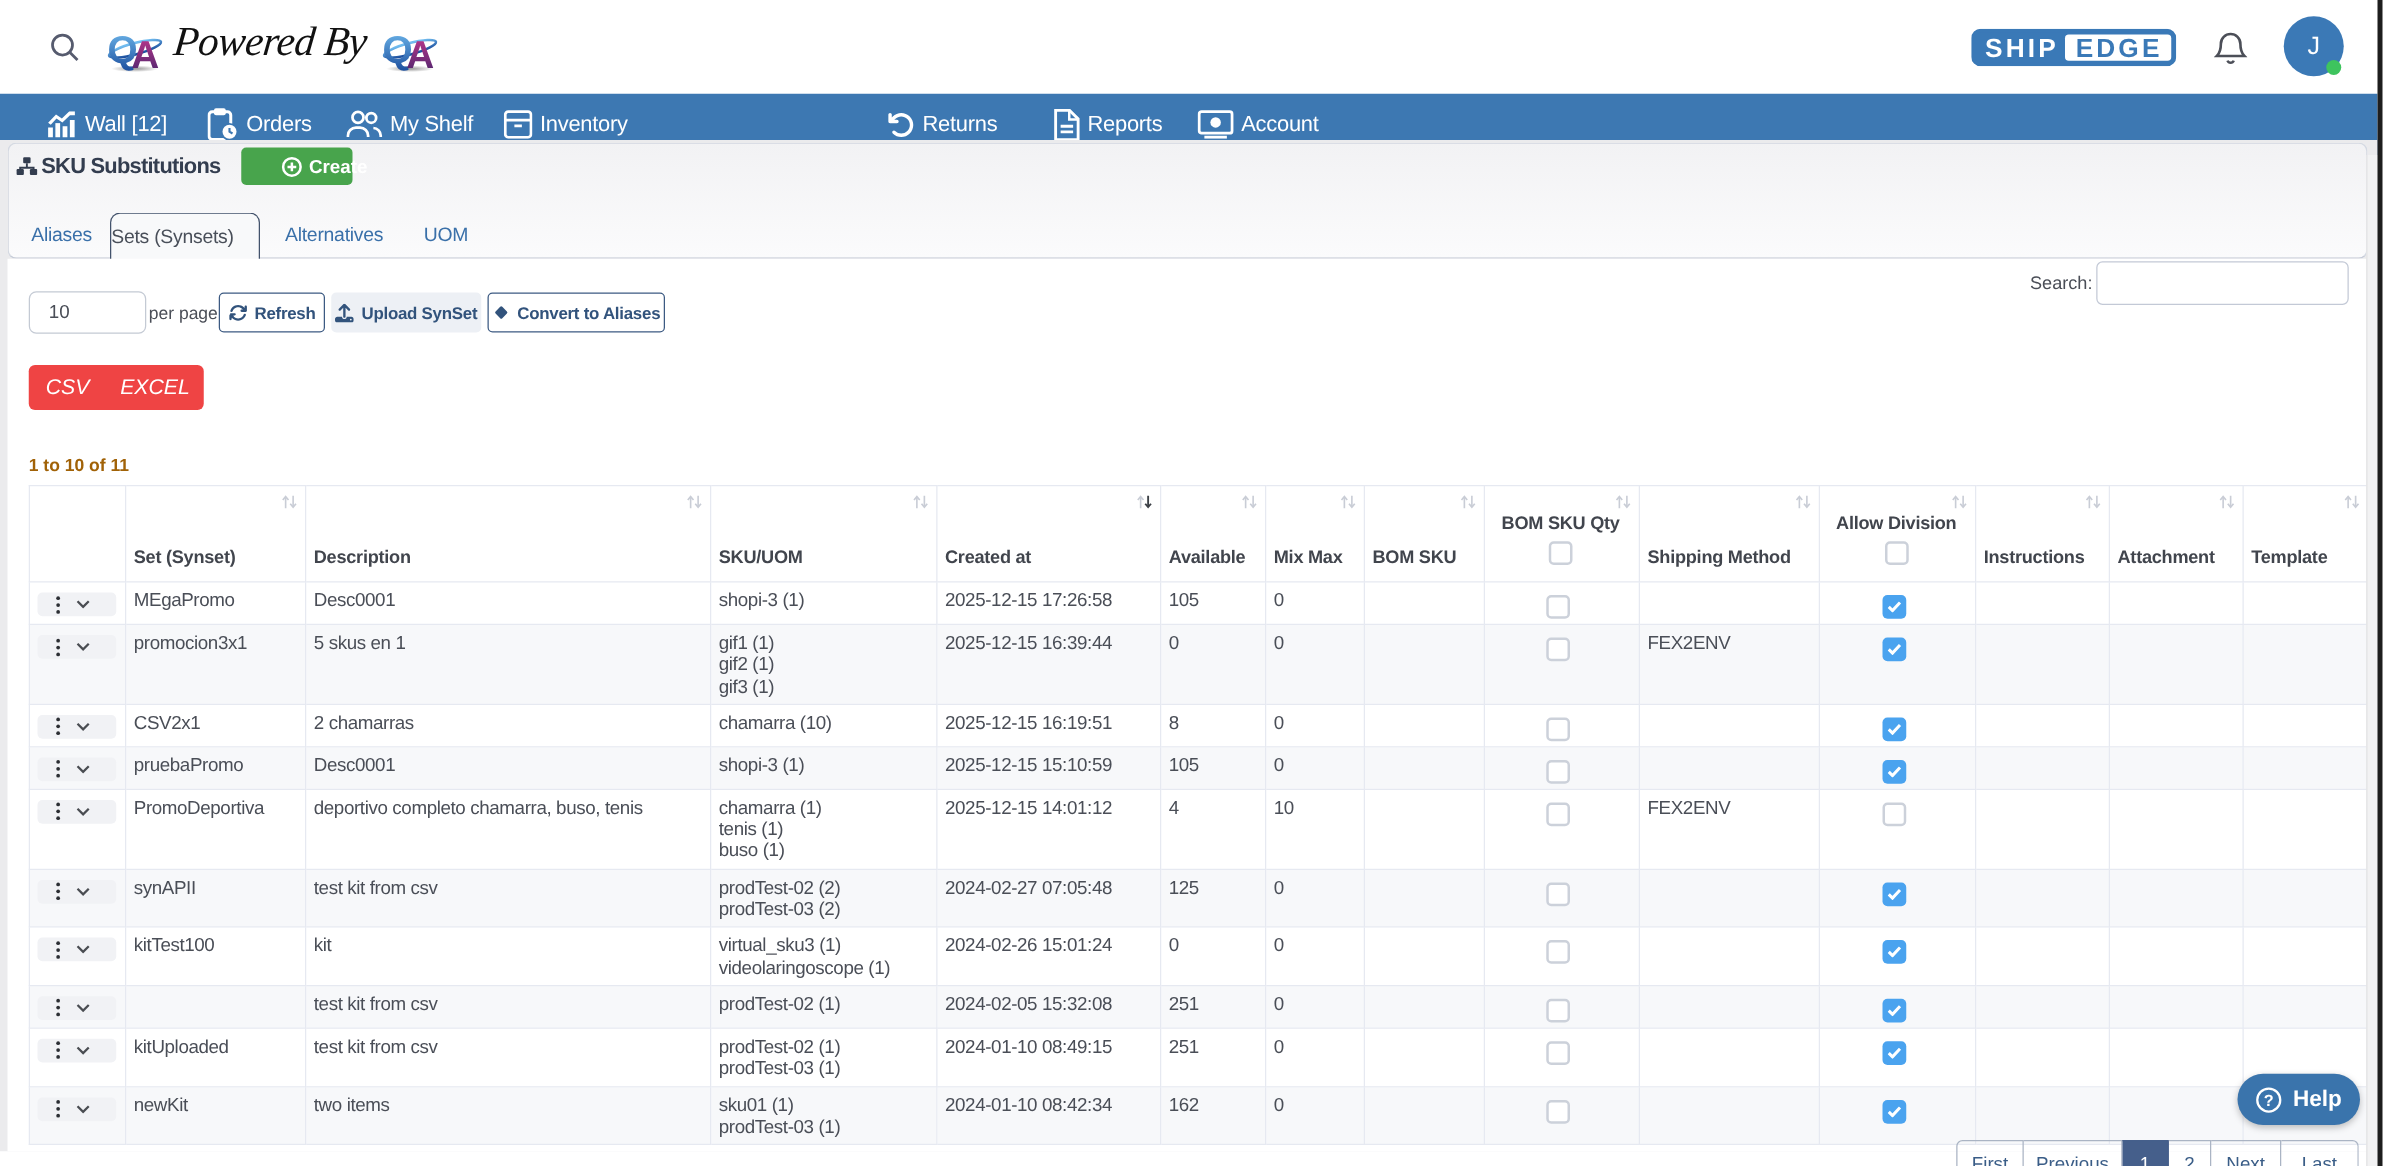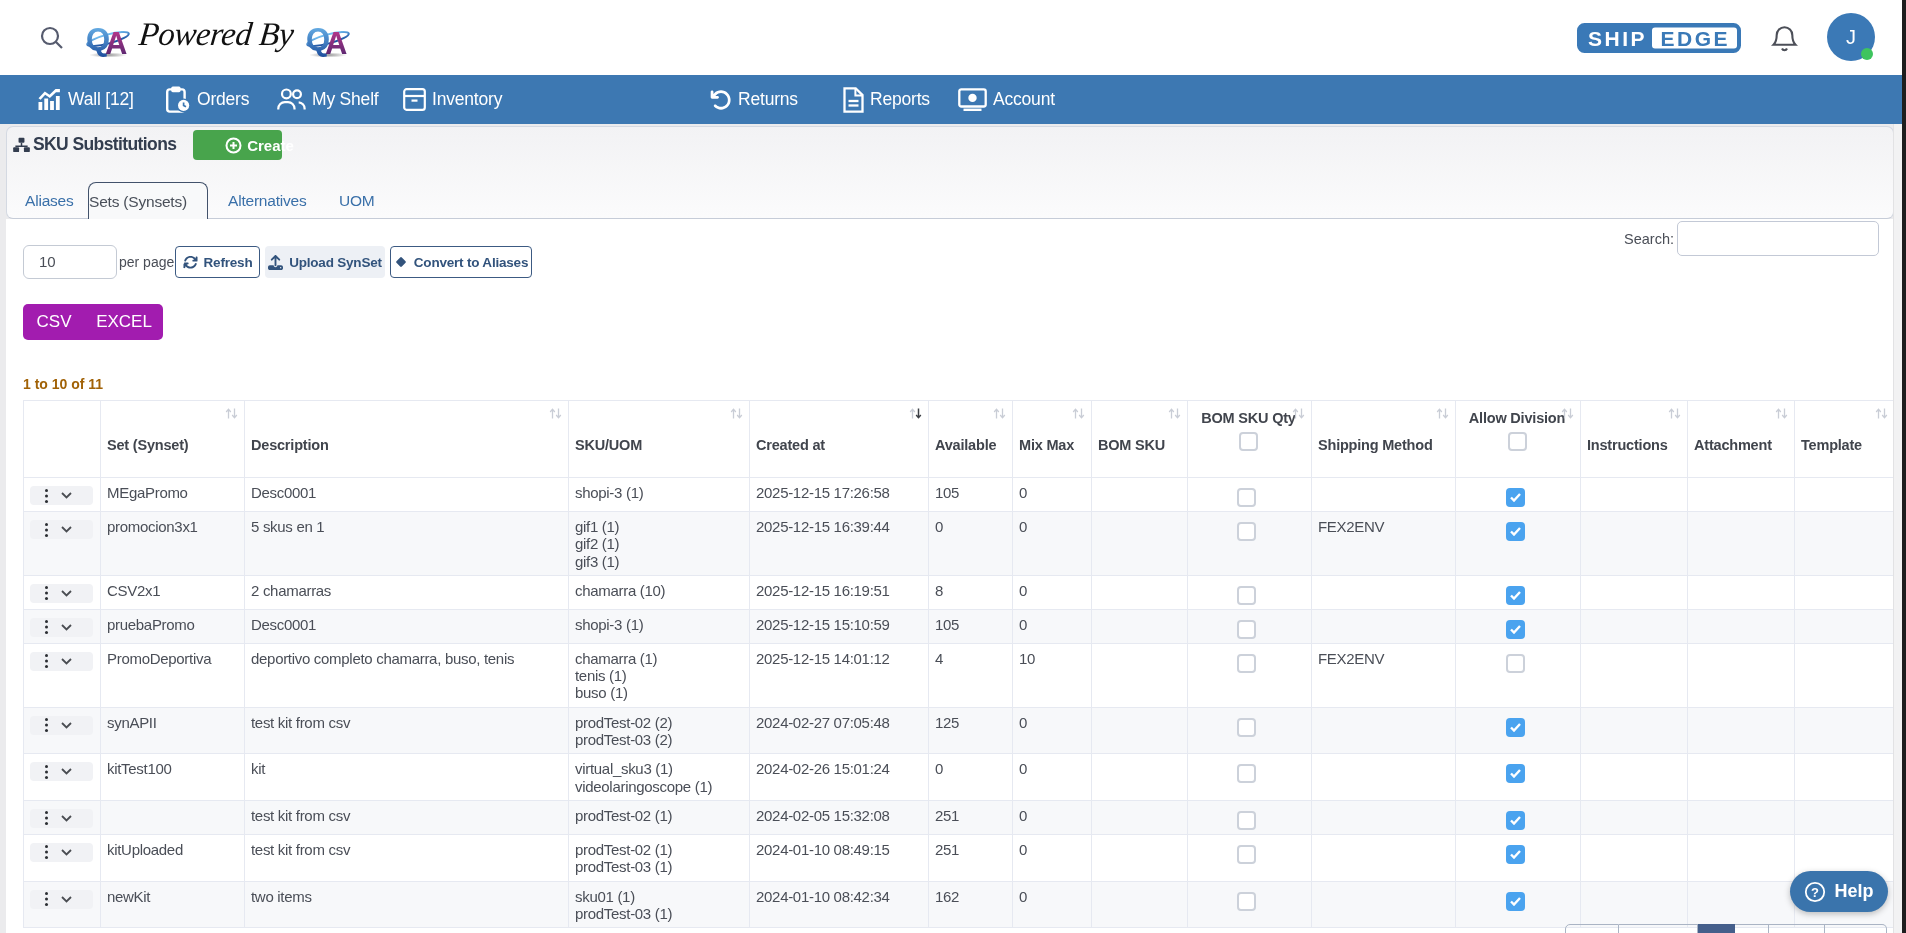--- a/index.html
+++ b/index.html
@@ -5,21 +5,21 @@
 * { margin:0; padding:0; box-sizing:border-box; }
 html,body { width:1906px; height:933px; overflow:hidden; font-family:"Liberation Sans", sans-serif; background:#fff; }
 .abs { position:absolute; }
 
 #topbar { position:absolute; left:0; top:0; width:1906px; height:75px; background:#fff; }
 
 #navbar { position:absolute; left:0; top:75px; width:1902px; height:49px; background:#3d78b2; }
 .navitem { position:absolute; top:0; height:49px; display:flex; align-items:center; color:#fff; font-size:17.5px; letter-spacing:-0.2px; white-space:nowrap; }
 .navitem svg { margin-right:6px; flex:none; }
 
-#page { position:absolute; left:0; top:124px; width:1902px; height:809px; background:#ebebed; }
+#page { position:absolute; left:0; top:112px; width:1902px; height:809px; background:#ebebed; }
 #cardhead { position:absolute; left:6px; top:2px; width:1888px; height:93px; background:linear-gradient(#f2f2f4,#fbfbfc); border:1px solid #d4d9e2; border-bottom:1px solid #c6ccd8; border-radius:7px; }
 #cardbody { position:absolute; left:6px; top:95px; width:1888px; height:714px; background:#fff; }
 #title { position:absolute; left:6px; top:7px; font-size:17.5px; letter-spacing:-0.6px; font-weight:bold; color:#333d4f; display:flex; align-items:center; }
 #title svg { margin-right:3px; flex:none; }
 #createbtn { position:absolute; left:186px; top:3px; width:89px; height:30px; background:#48a44c; border-radius:4px; color:#fff; font-size:15px; font-weight:bold; display:flex; align-items:center; justify-content:center;padding-left:44px; }
 #createbtn svg { margin-right:5px; flex:none; }
 
 .tablink { position:absolute; top:55px; height:38px; line-height:38px; font-size:15.5px; letter-spacing:-0.2px; color:#3a70a9; }
 #activetab { position:absolute; left:81px; top:55px; width:120px; height:39px; background:#f8f9fa; border:1px solid #42526b; border-bottom:none; border-radius:8px 8px 0 0; text-align:left; line-height:37px; font-size:15.5px; letter-spacing:-0.2px; color:#494f59; }
 
@@ -27,30 +27,30 @@
 #searchbox { position:absolute; left:1677px; top:97px; width:202px; height:35px; border:1px solid #c3c9d6; border-radius:5px; background:#fff; }
 
 #ppinput { position:absolute; left:23px; top:121px; width:94px; height:34px; border:1px solid #c4cad4; border-radius:6px; background:#fff; font-size:15px; color:#4a4e57; padding-left:15px; line-height:32px; }
 #pplbl { position:absolute; left:119px; top:130px; font-size:14px; color:#4a4e57; }
 .cbtn { position:absolute; top:122px; height:32px; display:flex; align-items:center; justify-content:center; border-radius:4px; font-size:13.5px; font-weight:bold; color:#32537c; white-space:nowrap; letter-spacing:-0.2px; }
 .cbtn svg { margin-right:6px; flex:none; }
 #btn-refresh { left:175px; width:85px; border:1px solid #3c5a82; background:#fff; }
 #btn-upload { left:265px; width:120px; background:#edf0f5; }
 #btn-convert { left:390px; width:142px; border:1px solid #3c5a82; background:#fff; }
 
-#csvgrp { position:absolute; left:23px; top:180px; width:140px; height:36px; background:#a21caf; border-radius:5px; color:#fff; display:flex; }
+#csvgrp { position:absolute; left:23px; top:180px; width:140px; height:36px; background:#ef4444; border-radius:5px; color:#fff; display:flex;font-style:italic; }
 #csvgrp div { flex:none; text-align:center; line-height:36px; font-size:17px; }
 
 #info { position:absolute; left:23px; top:252px; font-size:14px; font-weight:bold; color:#a16207; }
 
 #tbl { position:absolute; left:23px; top:276px; width:1871px; border-collapse:collapse; table-layout:fixed; font-size:15px; letter-spacing:-0.3px; color:#4a4e57; }
 #tbl td, #tbl th { border:1px solid #e6e9f1; vertical-align:top; padding:6px 8px 5px 6px; text-align:left; line-height:17.3px; overflow:hidden; white-space:nowrap; }
 #tbl td.ctr { padding:4px 10px 4px 4px; }
 #tbl tbody .cbx, #tbl tbody .cbxon { margin-top:6px; }
-#tbl thead th { height:77px; vertical-align:bottom; font-size:14.5px; letter-spacing:-0.2px; color:#41454d; position:relative; padding-bottom:23px; padding-left:6px; }
+#tbl thead th { height:77px; vertical-align:bottom; font-size:14.5px; letter-spacing:-0.2px; color:#41454d; position:relative; padding-bottom:10px; padding-left:6px; }
 #tbl tbody tr.odd { background:#fff; }
 #tbl tbody tr.even { background:#f7f8fa; }
 .sort { position:absolute; top:6px; right:6px; }
 .cbx { width:19px; height:19px; box-sizing:border-box; border:2px solid #ccd1da; border-radius:4px; background:#fff; display:inline-block; vertical-align:top; }
 .cbxon { width:19px; height:19px; border-radius:4px; background:#4aa3ef; display:inline-flex; align-items:center; justify-content:center; vertical-align:top; }
 .ctr { text-align:center !important; }
 .acell { padding:0 !important; }
 .dots { width:4px; height:16px; display:inline-block; position:relative; }
 .dots:before { content:""; position:absolute; left:0.5px; top:1px; width:3px; height:3px; border-radius:50%; background:#2b2e33; box-shadow:0 5.5px 0 #2b2e33, 0 11px 0 #2b2e33; }
 .apill { margin:8px 0 0 6px; width:63px; height:19px; background:#f1f2f5; border-radius:4px; display:flex; align-items:center; }

